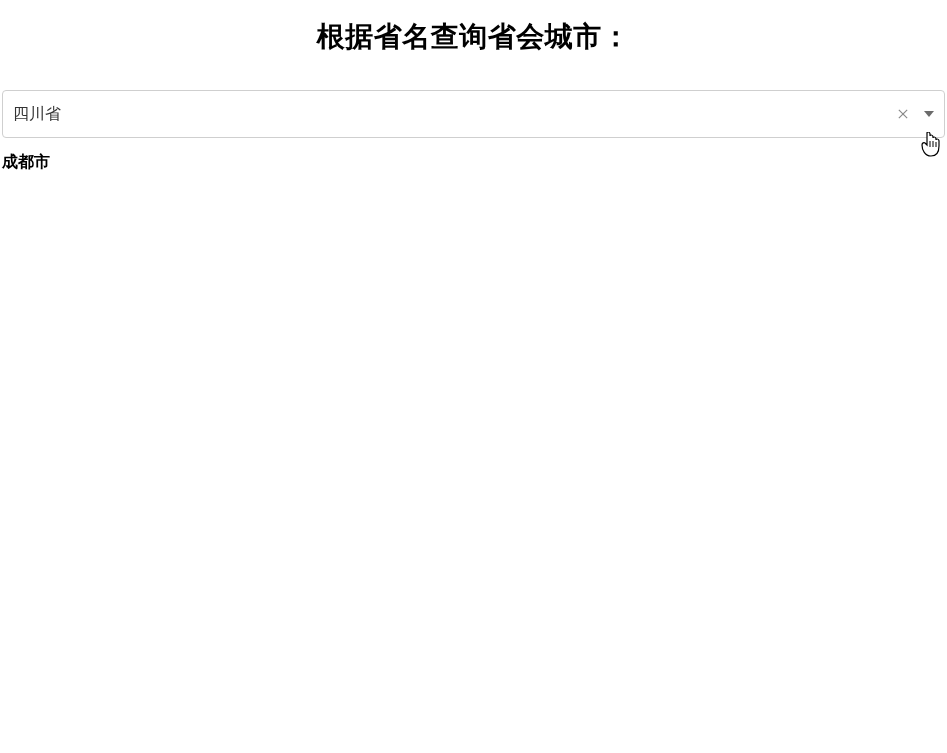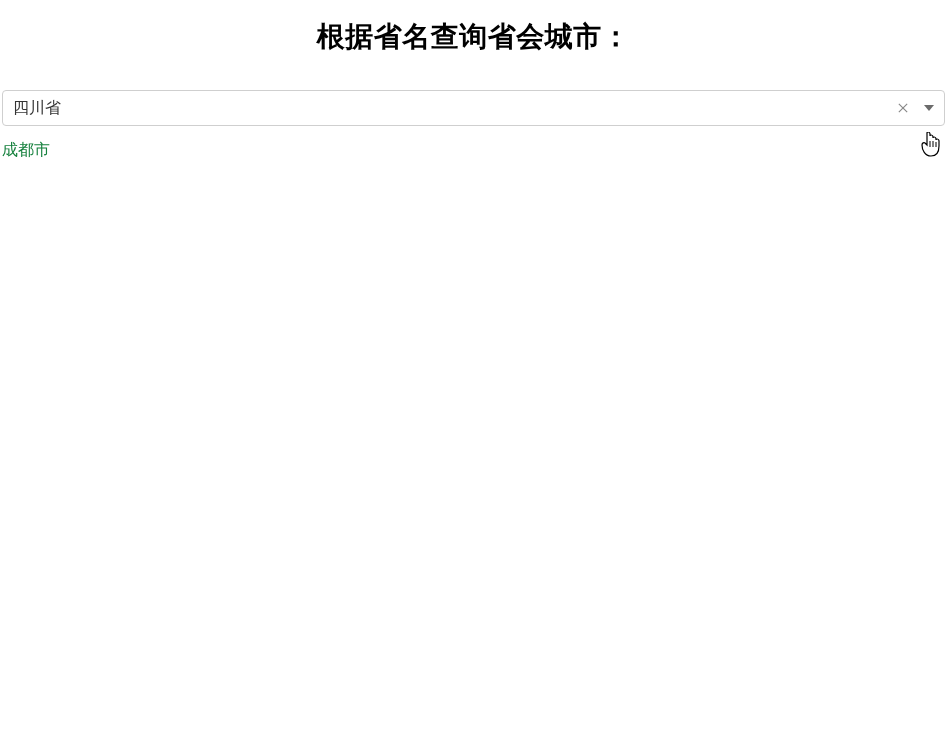--- a/index.html
+++ b/index.html
@@ -21,21 +21,21 @@
       color: #000000;
       padding: 18px 2px 20px 2px;
       letter-spacing: 0.5px;
       text-align: center;
     }
     .select-wrapper {
       margin: 14px 2px 0 2px;
       border: 1px solid #cfcfcf;
       border-radius: 4px;
       background: #ffffff;
-      height: 36px;
+      height: 48px;
       display: flex;
       align-items: center;
       padding: 0 8px 0 10px;
       position: relative;
       gap: 8px;
     }
     .select-value {
       flex: 1;
       font-size: 16px;
       color: #333333;
@@ -64,22 +64,23 @@
       color: #6b6b6b;
       cursor: pointer;
     }
     .dropdown-icon svg {
       width: 10px;
       height: 6px;
       fill: #6b6b6b;
     }
     .result-text {
       font-size: 16px;
-      color: #15803d;
+      color: #000000;
       padding: 14px 2px 0 2px;
+      font-weight: bold;
     }
     .cursor-pointer {
       position: absolute;
       top: 132px;
       left: 920px;
       width: 26px;
       height: 26px;
       pointer-events: none;
     }
     .cursor-pointer svg {

